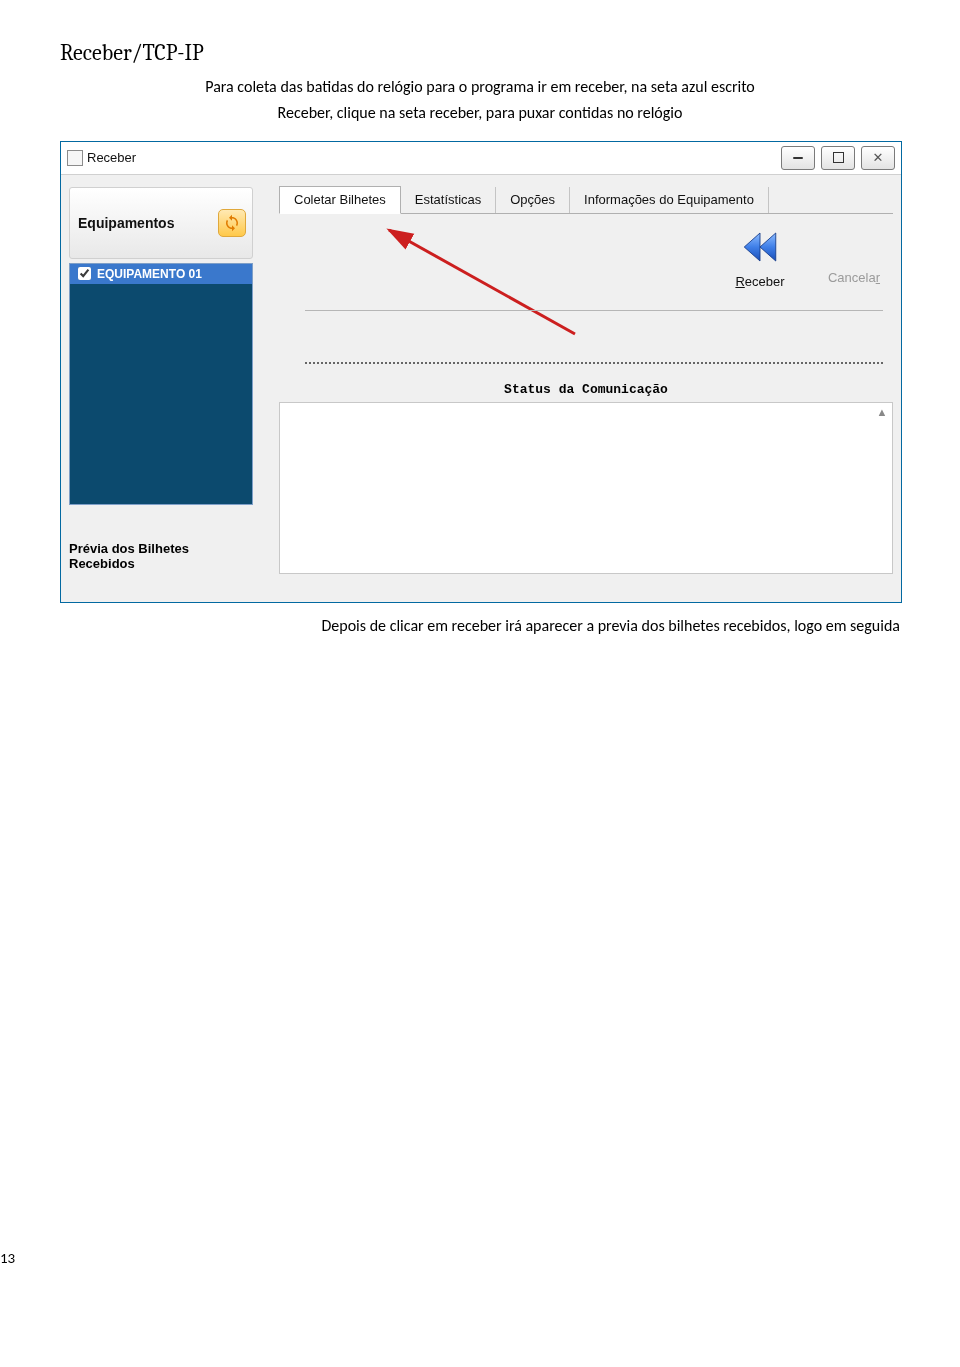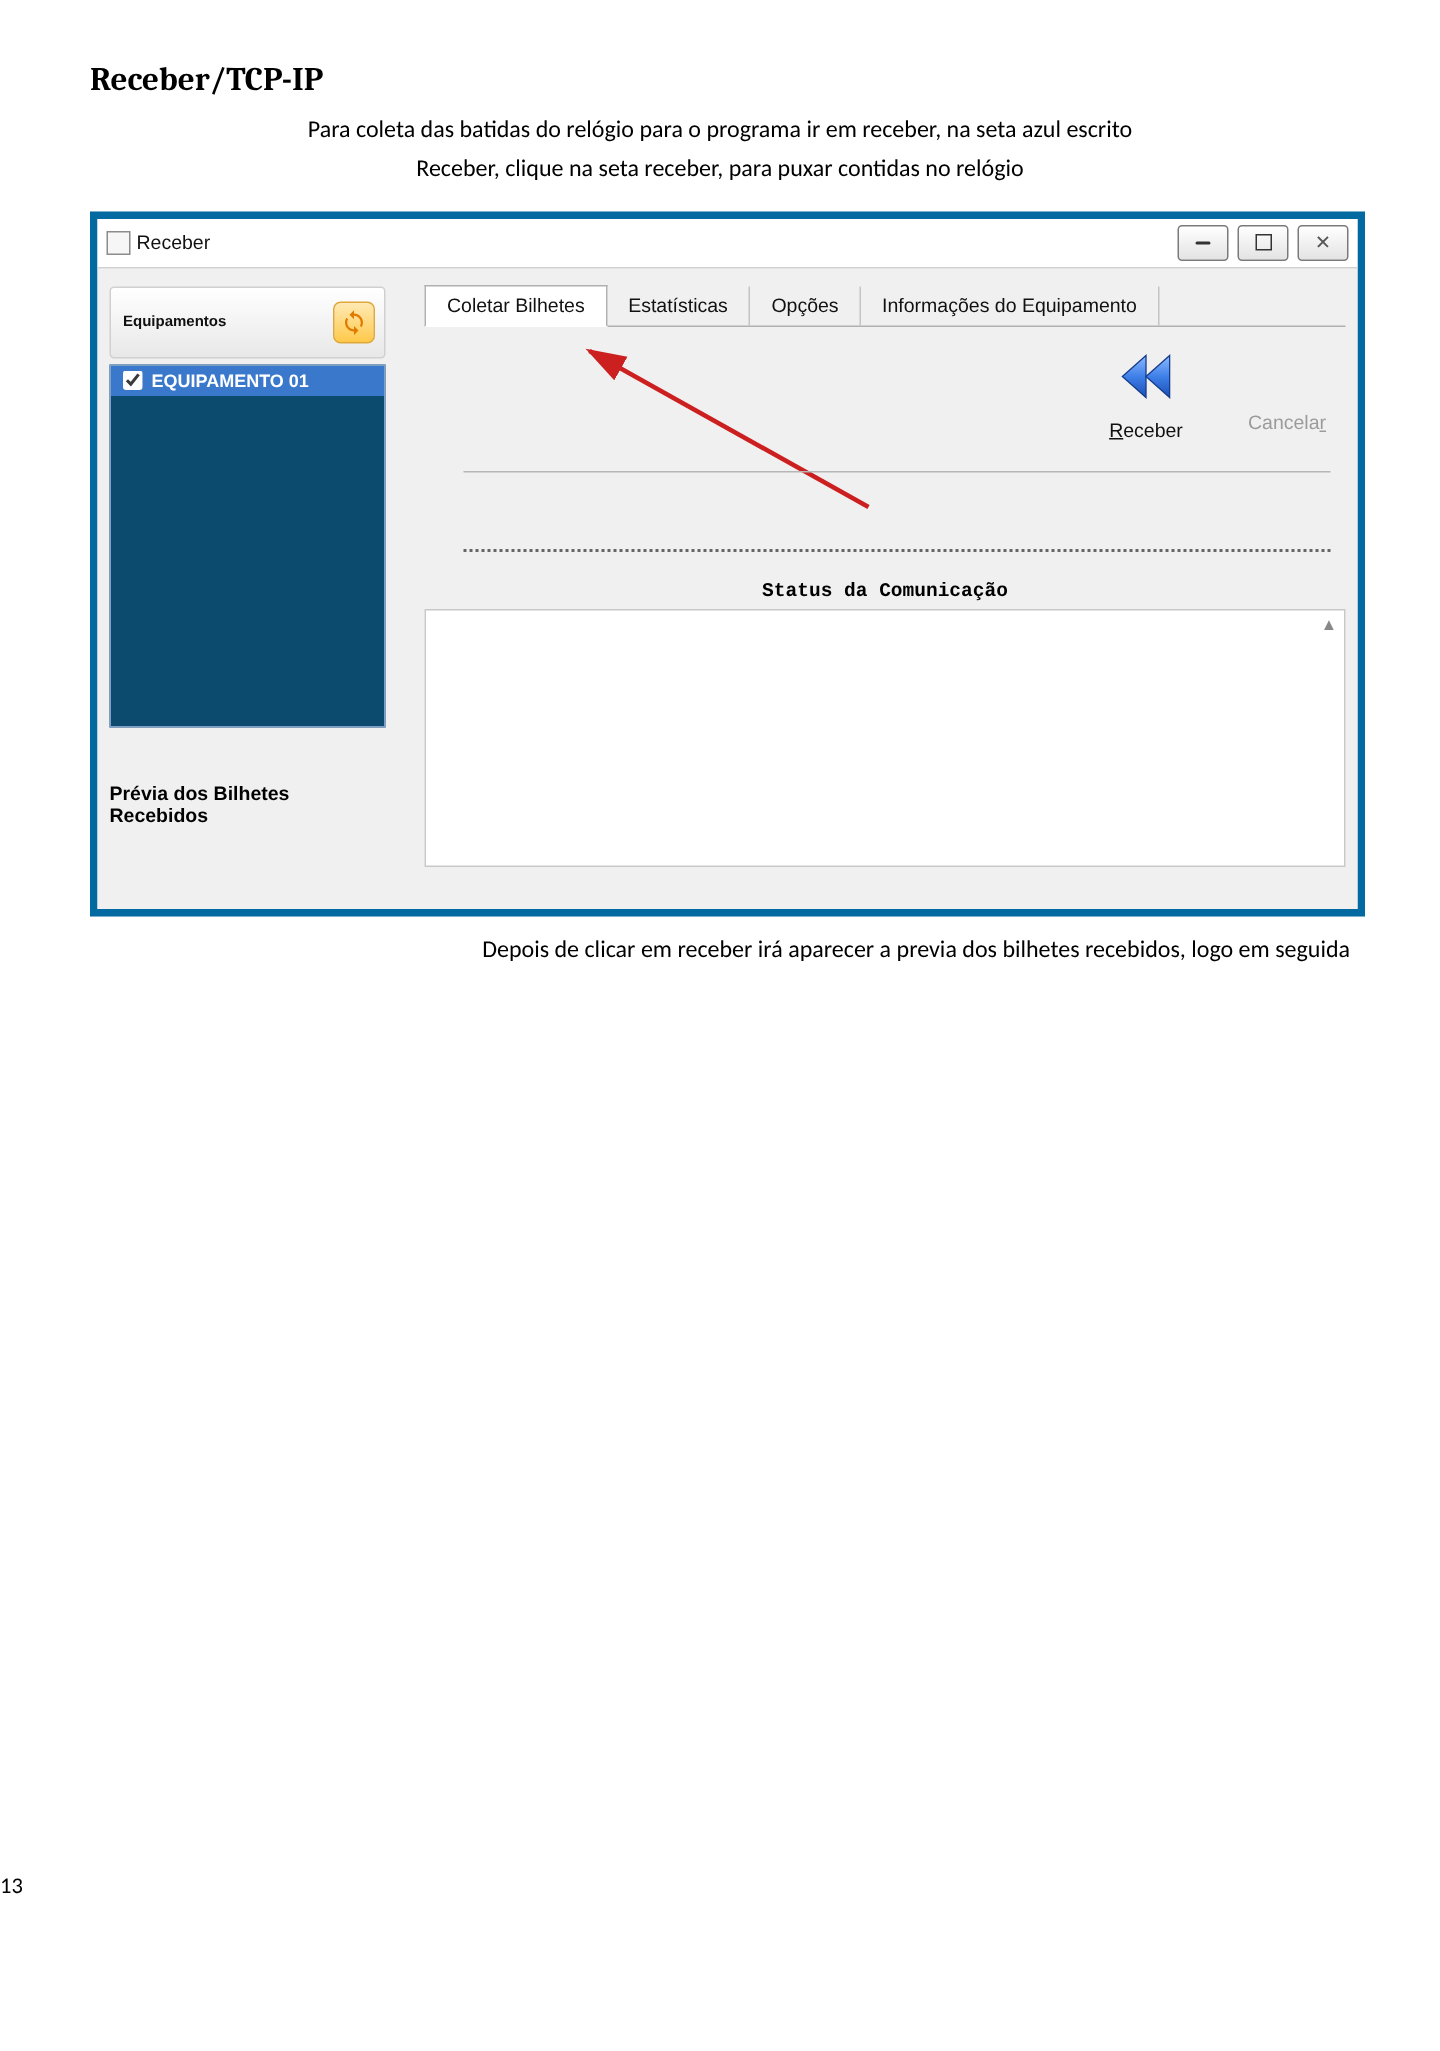--- a/index.html
+++ b/index.html
@@ -11,35 +11,35 @@
     }
     .page {
       padding: 40px 60px 40px 60px;
       min-height: 1287px;
       position: relative;
       box-sizing: border-box;
     }
     .doc-heading {
       font-family: Cambria, Georgia, serif;
       font-size: 22px;
-      font-weight: bold;
+      font-weight: normal;
       color: #000;
       margin: 0 0 10px 0;
     }
     .doc-paragraph {
       font-family: Calibri, Arial, sans-serif;
       font-size: 16px;
       color: #000;
       margin: 0 0 4px 0;
       line-height: 1.4;
       text-align: center;
     }
     .screenshot-window {
       margin-top: 16px;
-      border: 5px solid #0369a1;
+      border: 1px solid #0369a1;
       background: #f0f0f0;
       width: 840px;
       position: relative;
     }
     .titlebar {
       height: 32px;
       background: #fff;
       border-bottom: 1px solid #d0d0d0;
       display: flex;
       align-items: center;
@@ -106,23 +106,23 @@
       padding: 12px 8px;
       box-sizing: border-box;
     }
     .equip-header {
       height: 38px;
       background: linear-gradient(#ffffff, #e8e8e8);
       border: 1px solid #d0d0d0;
       border-radius: 3px;
       display: flex;
       align-items: center;
-      padding: 4px 8px;
+      padding: 16px 8px;
       font-family: "Segoe UI", Tahoma, sans-serif;
-      font-size: 10px;
+      font-size: 14px;
       font-weight: bold;
       color: #111;
       position: relative;
     }
     .refresh-icon {
       position: absolute;
       right: 6px;
       width: 26px;
       height: 26px;
       background: linear-gradient(#ffe9b3, #ffc94a);

